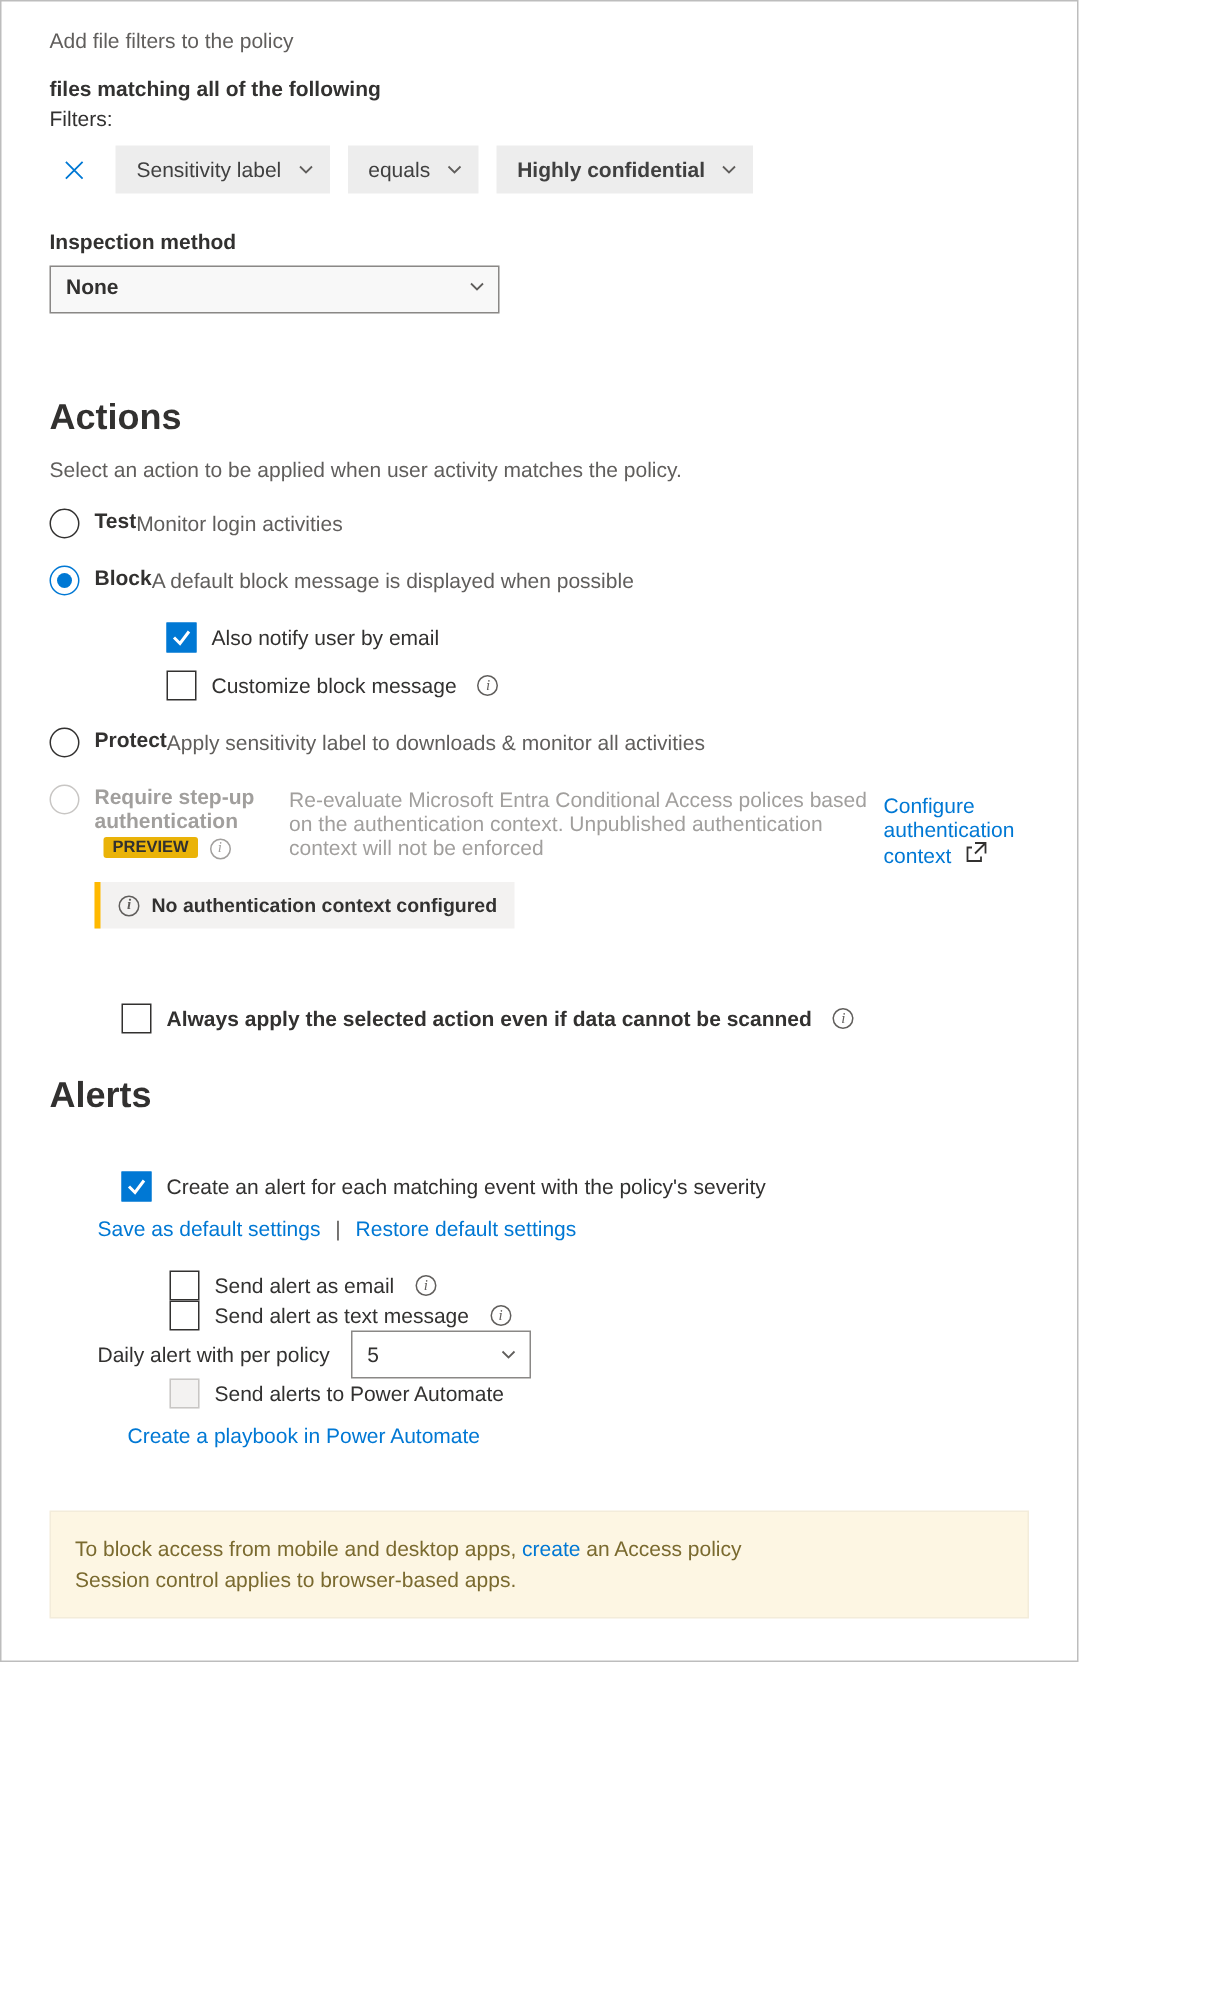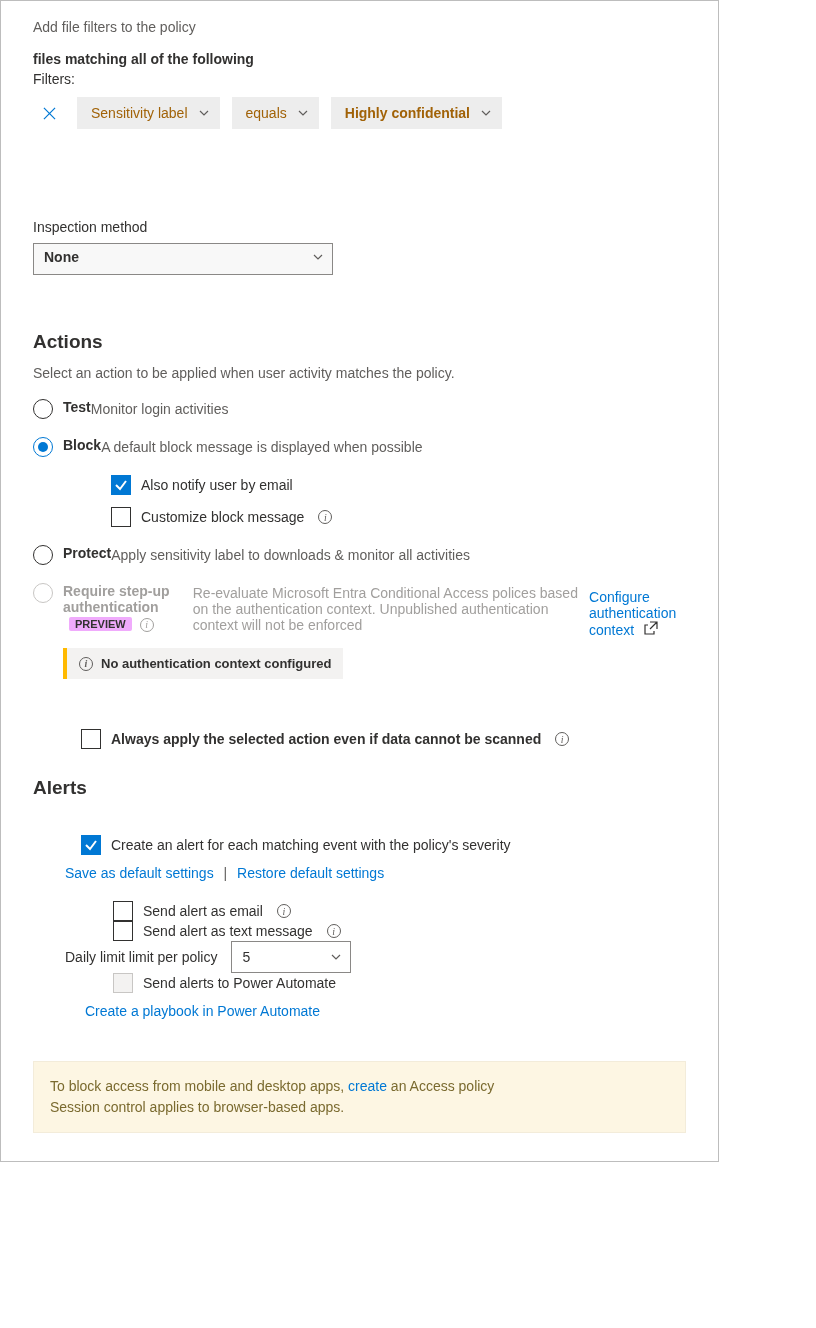--- a/index.html
+++ b/index.html
@@ -18,33 +18,33 @@
   .help-text { color: #605e5c; font-size: 14px; margin-bottom: 16px; }
   .bold { font-weight: 600; }
   .filters-label { margin-top: 4px; font-size: 14px; color: #323130; }
   .filter-row { display: flex; align-items: center; gap: 12px; margin-top: 10px; }
   .remove-x {
     width: 32px; height: 32px; display:flex; align-items:center; justify-content:center;
     cursor:pointer; color:#0078d4;
   }
   .pill {
     background: #ededed; height: 32px; display:flex; align-items:center;
-    padding: 0 10px 0 14px; gap:10px; cursor:pointer; color:#a16207;
+    padding: 0 10px 0 14px; gap:10px; cursor:pointer; color:#404040;
   }
   .pill.strong { font-weight:600; }
   .chev { width:12px; height:12px; display:flex; align-items:center; justify-content:center; color:#605e5c; }
   .add-filter-row { display:flex; align-items:center; gap:14px; margin-top:22px; cursor:pointer; color:#323130;}
   .plus { width:20px; height:20px; display:flex; align-items:center; justify-content:center; color:#0078d4;}
-  .section-label { font-weight:400; margin-top:90px; }
+  .section-label { font-weight:700; margin-top:24px; }
   .select {
     margin-top:8px; width:300px; height:32px; border:1px solid #8a8886; background:#f8f8f8;
     display:flex; align-items:center; justify-content:space-between; padding:0 8px 4px 10px;
     font-weight:600; cursor:pointer;
   }
-  h2.actions { font-size:19px; font-weight:600; margin:56px 0 12px; }
+  h2.actions { font-size:24px; font-weight:600; margin:56px 0 12px; }
   .radio-row { display:flex; align-items:flex-start; gap:10px; margin-top:18px; }
   .radio {
     width:20px; height:20px; border:1px solid #323130; border-radius:50%;
     flex-shrink:0; display:flex; align-items:center; justify-content:center; cursor:pointer;
     background:#fff;
   }
   .radio.selected { border-color:#0078d4; }
   .radio.selected::after { content:""; width:10px; height:10px; background:#0078d4; border-radius:50%; }
   .radio.disabled { border-color:#c8c6c4; cursor:default; }
   .radio-body { display:flex; flex-direction:row; }
@@ -60,21 +60,21 @@
   }
   .cb.checked { background:#0078d4; border-color:#0078d4; color:#fff; }
   .cb.disabled { border-color:#c8c6c4; background:#f3f2f1; cursor:default; }
   .info-icon {
     width:14px; height:14px; border:1px solid #605e5c; border-radius:50%;
     display:inline-flex; align-items:center; justify-content:center; font-size:10px;
     font-style:italic; font-family:Georgia,serif; color:#605e5c; margin-left:4px; cursor:default;
   }
   .info-icon.light { border-color:#a19f9d; color:#a19f9d; }
   .preview-badge {
-    background:#f0abfc; color:#323130; font-size:11px; font-weight:600; padding:1px 6px;
+    background:#eab308; color:#323130; font-size:11px; font-weight:600; padding:1px 6px;
     border-radius:2px; margin-left:6px;
   }
   .link { color:#0078d4; cursor:pointer; }
   .ext-icon { display:inline-flex; width:14px; height:14px; margin-left:6px; }
   .warn-box {
     margin:10px 0 0 30px; border-left:4px solid #ffb900; background:#f3f2f1;
     padding:8px 12px; display:flex; align-items:center; gap:8px; width:max-content;
     font-weight:600; font-size:13px;
   }
   .alerts-sub { margin-top:10px; }
@@ -238,21 +238,21 @@
       <div class="cb"></div>
       <span>Send alert as email</span>
       <span class="info-icon">i</span>
     </div>
     <div class="cb-row">
       <div class="cb"></div>
       <span>Send alert as text message</span>
       <span class="info-icon">i</span>
     </div>
     <div class="limit-row">
-      <span>Daily limit limit per policy</span>
+      <span>Daily alert with per policy</span>
       <div class="limit-select">
         <span>5</span>
         <span class="chev">
             <svg width="10" height="6" viewBox="0 0 10 6">
               <path d="M1 1 L5 5 L9 1" stroke="currentColor" stroke-width="1.2" fill="none"></path>
             </svg>
           </span>
       </div>
     </div>
     <div>

